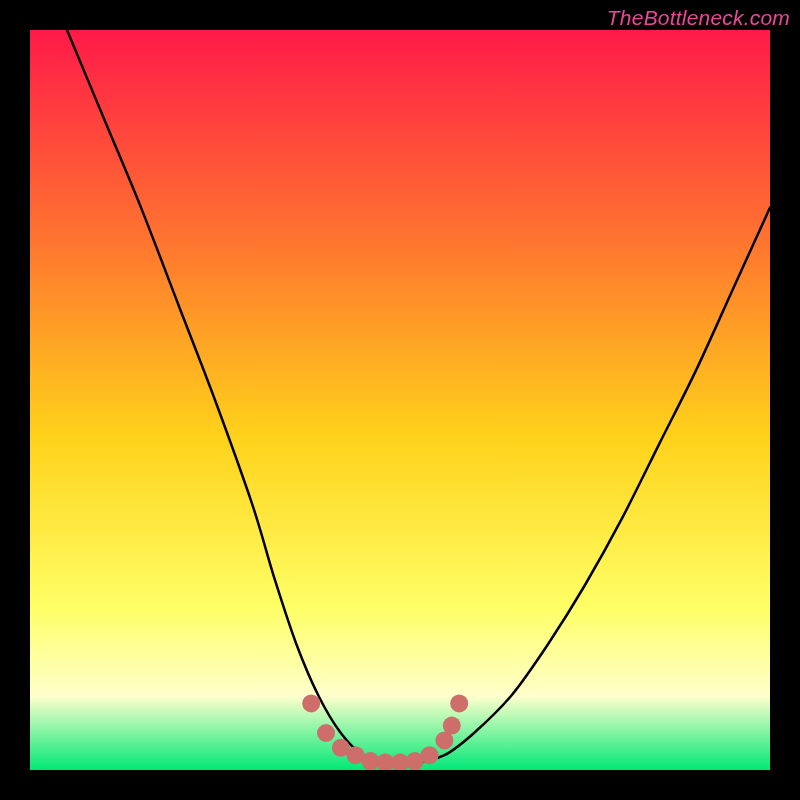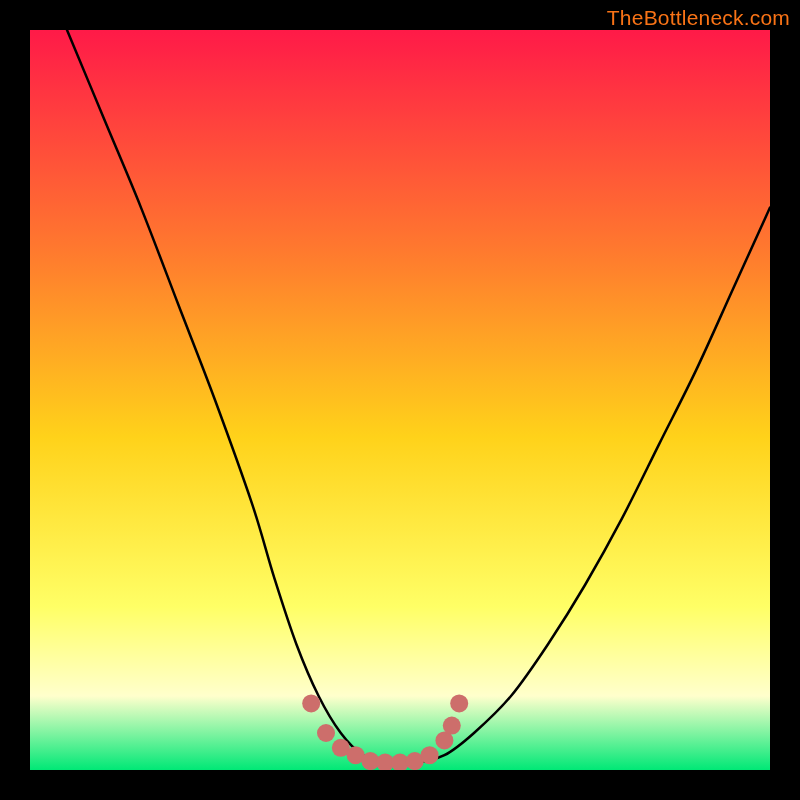--- a/index.html
+++ b/index.html
@@ -16,25 +16,26 @@
     left: 30px;
     top: 30px;
     width: 740px;
     height: 740px;
     overflow: hidden;
   }
   .watermark {
     position: absolute;
     top: 6px;
     right: 10px;
-    color: #f97316;
+    color: #ec4899;
     font-size: 21px;
     font-weight: 500;
     letter-spacing: 0.2px;
     z-index: 5;
+    font-style: italic;
   }
   svg { display: block; }
 </style>
 </head>
 <body>
 
 <div class="watermark">TheBottleneck.com</div>
 
 <div class="frame">
   <svg id="chart" width="740" height="740" viewBox="0 0 740 740">

